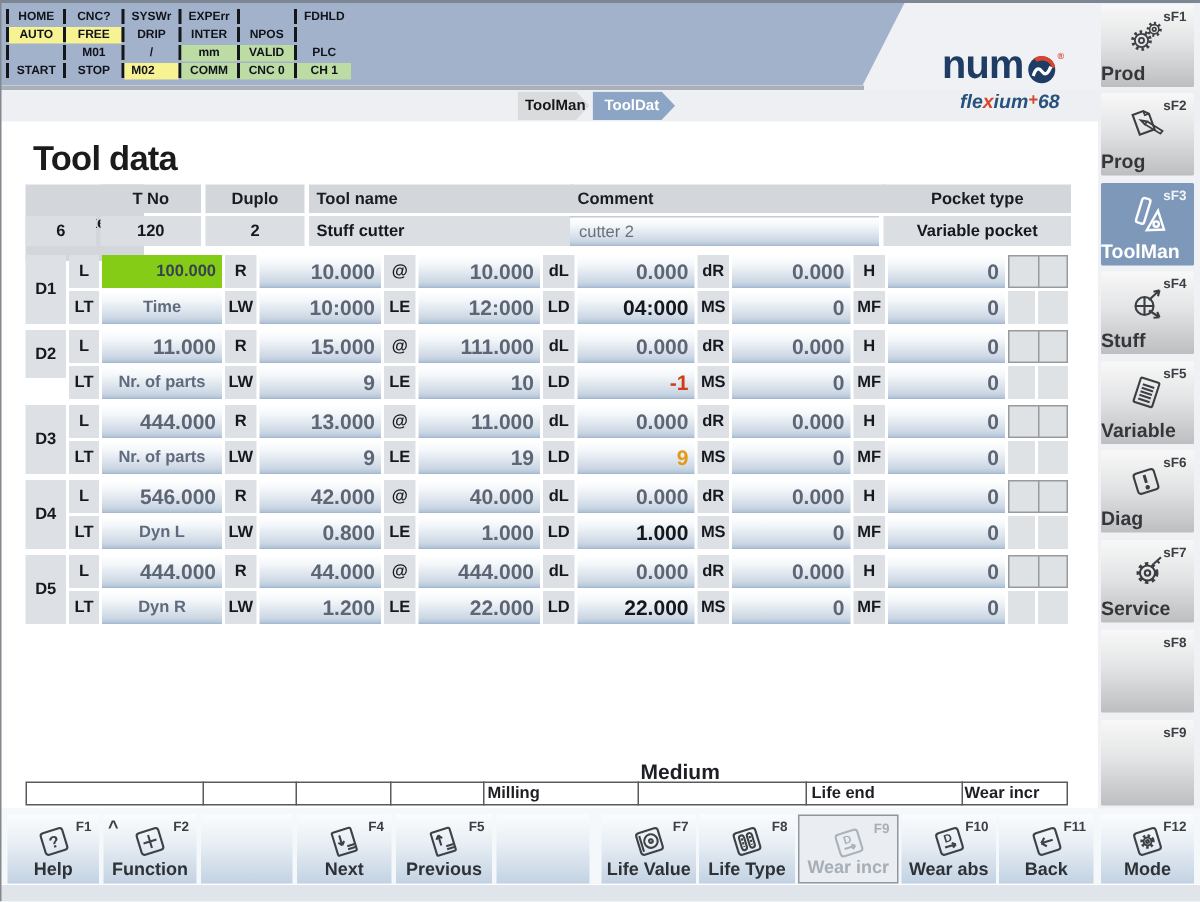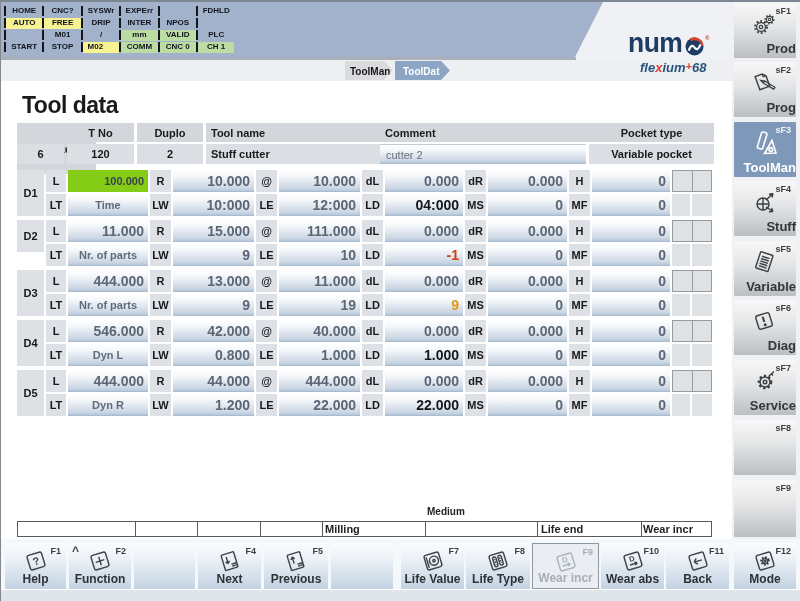--- a/index.html
+++ b/index.html
@@ -18,21 +18,21 @@
 .lab{position:absolute;background:#dde1e5;display:flex;align-items:center;
  justify-content:center;font-size:11px;font-weight:bold;color:#16181d;}
 .hcell{position:absolute;background:#d3d7dc;display:flex;align-items:center;
  font-size:11px;font-weight:bold;color:#1a1c20;}
 .vcell{position:absolute;background:#dbdee2;display:flex;align-items:center;
  font-size:11px;font-weight:bold;color:#16181d;}
 
 .sbtn{position:absolute;left:734px;width:62px;height:55px;
  background:linear-gradient(to bottom,#f8f8f8 0%,#e3e4e5 45%,#bdbebf 100%);
  border-radius:1px;}
-.sbtn .sl{position:absolute;bottom:2px;left:0;right:0;text-align:right;
+.sbtn .sl{position:absolute;bottom:2px;left:0;right:0;text-align:left;
  font-size:13px;font-weight:bold;color:#33363a;}
 .sbtn .sf{position:absolute;top:3px;right:5px;font-size:9px;font-weight:bold;color:#3c3f44;}
 
 .tbtn{position:absolute;top:543px;height:46px;
  background:linear-gradient(to bottom,#fafcfe 0%,#e9eff5 40%,#c2d2e2 100%);}
 .tbtn .tl{position:absolute;bottom:3px;left:0;right:0;text-align:center;
  font-size:12px;font-weight:bold;color:#2e3237;}
 .tbtn .tf{position:absolute;top:3px;right:5px;font-size:9px;font-weight:bold;color:#3c3f44;}
 .icon{position:absolute;left:50%;top:5px;transform:translateX(-50%);}
 svg{display:block;}
@@ -393,21 +393,21 @@
 <div class="abs" style="left:692px;top:394px;width:20px;height:22px;background:#dfe2e5;"></div>
 <div class="abs" style="left:17px;top:521px;width:695px;height:16px;background:#fff;border:1px solid #5a5a5a;box-sizing:border-box;"></div>
 <div class="abs" style="left:135px;top:521px;width:1px;height:16px;background:#5a5a5a;"></div>
 <div class="abs" style="left:197px;top:521px;width:1px;height:16px;background:#5a5a5a;"></div>
 <div class="abs" style="left:260px;top:521px;width:1px;height:16px;background:#5a5a5a;"></div>
 <div class="abs" style="left:322px;top:521px;width:1px;height:16px;background:#5a5a5a;"></div>
 <div class="abs" style="left:425px;top:521px;width:1px;height:16px;background:#5a5a5a;"></div>
 <div class="abs" style="left:537px;top:521px;width:1px;height:16px;background:#5a5a5a;"></div>
 <div class="abs" style="left:641px;top:521px;width:1px;height:16px;background:#5a5a5a;"></div>
 <div class="abs b" style="left:325px;top:523px;font-size:11px;color:#1d1f24;">Milling</div>
-<div class="abs b" style="left:427px;top:506px;font-size:10px;color:#1d1f24;">Medium</div>
+<div class="abs b" style="left:427px;top:506px;font-size:14px;color:#1d1f24;">Medium</div>
 <div class="abs b" style="left:541px;top:523px;font-size:11px;color:#1d1f24;">Life end</div>
 <div class="abs b" style="left:643px;top:523px;font-size:11px;color:#1d1f24;">Wear incr</div>
 <div class="abs" style="left:0;top:539px;width:800px;height:50px;background:#f5f8fb;"></div>
 <div class="abs" style="left:0;top:589px;width:800px;height:12px;background:#e0e5eb;border-top:1px solid #fff;box-sizing:border-box;"></div>
 <div class="abs" style="left:0;top:0;width:1px;height:601px;background:#83888f;"></div>
 <div class="tbtn" style="left:5px;width:61px;">
     <svg class="icon" width="26" height="26" viewBox="0 0 26 26" fill="none" stroke="#3e4246" stroke-width="1.4">
       <rect x="5.5" y="5.5" width="15" height="15" rx="2" transform="rotate(-17 13 13)"></rect>
       <text x="13" y="17" transform="rotate(-17 13 13)" text-anchor="middle" font-size="11" font-weight="bold" fill="#3e4246" stroke="none">?</text>
     </svg>

